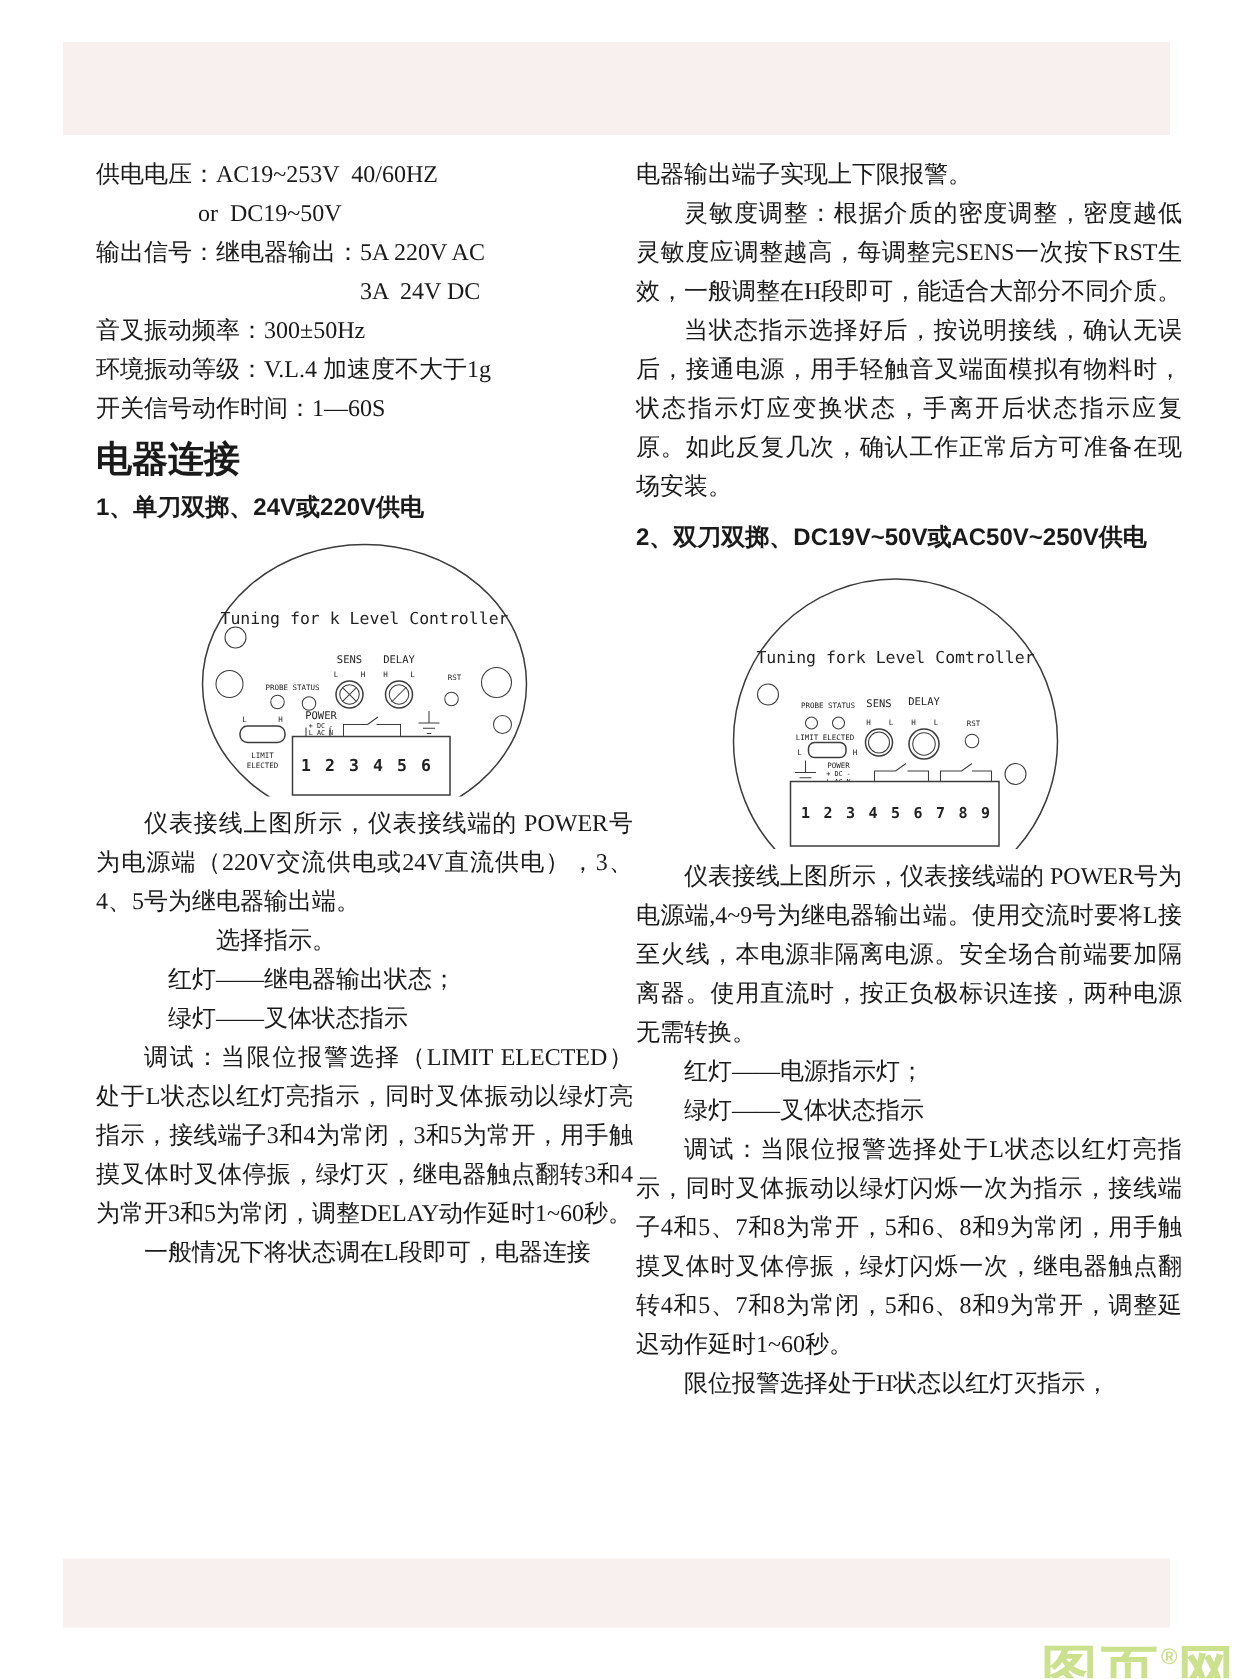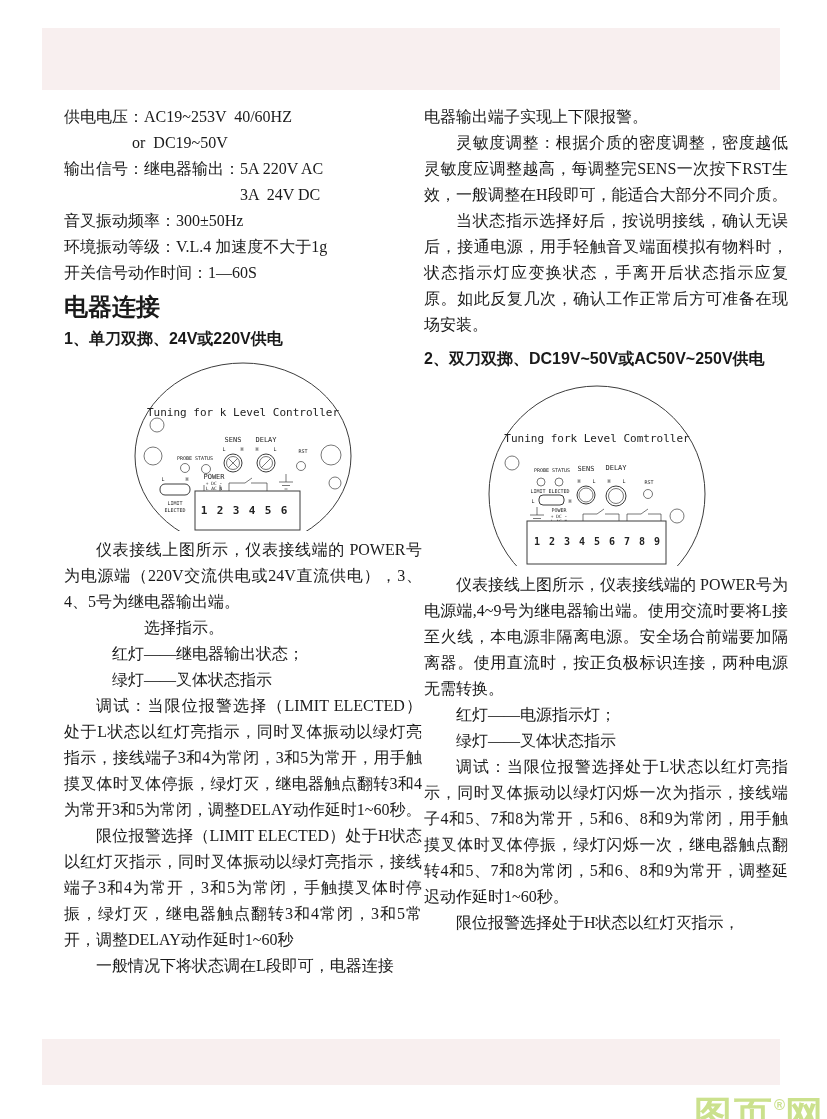--- a/index.html
+++ b/index.html
@@ -106,21 +106,20 @@
       <text class="t-term" x="145" y="158" text-anchor="middle">5</text>
       <text class="t-term" x="161" y="158" text-anchor="middle">6</text>
     </svg>
 
     <div>
         <div class="p">仪表接线上图所示，仪表接线端的 POWER号为电源端（220V交流供电或24V直流供电），3、4、5号为继电器输出端。</div>
         <div class="ln">　　　　　选择指示。</div>
         <div class="ln">　　　红灯——继电器输出状态；</div>
         <div class="ln">　　　绿灯——叉体状态指示</div>
         <div class="p">调试：当限位报警选择（LIMIT ELECTED）处于L状态以红灯亮指示，同时叉体振动以绿灯亮指示，接线端子3和4为常闭，3和5为常开，用手触摸叉体时叉体停振，绿灯灭，继电器触点翻转3和4为常开3和5为常闭，调整DELAY动作延时1~60秒。</div>
-        <div class="p">限位报警选择（LIMIT ELECTED）处于H状态以红灯灭指示，同时叉体振动以绿灯亮指示，接线端子3和4为常开，3和5为常闭，手触摸叉体时停振，绿灯灭，继电器触点翻转3和4常闭，3和5常开，调整DELAY动作延时1~60秒</div>
         <div class="p">一般情况下将状态调在L段即可，电器连接</div>
       </div>
   </div>
 
   <div class="col col-right">
     <div>
         <div class="p0">电器输出端子实现上下限报警。</div>
         <div class="p">灵敏度调整：根据介质的密度调整，密度越低灵敏度应调整越高，每调整完SENS一次按下RST生效，一般调整在H段即可，能适合大部分不同介质。</div>
         <div class="p">当状态指示选择好后，按说明接线，确认无误后，接通电源，用手轻触音叉端面模拟有物料时，状态指示灯应变换状态，手离开后状态指示应复原。如此反复几次，确认工作正常后方可准备在现场安装。</div>
       </div>

